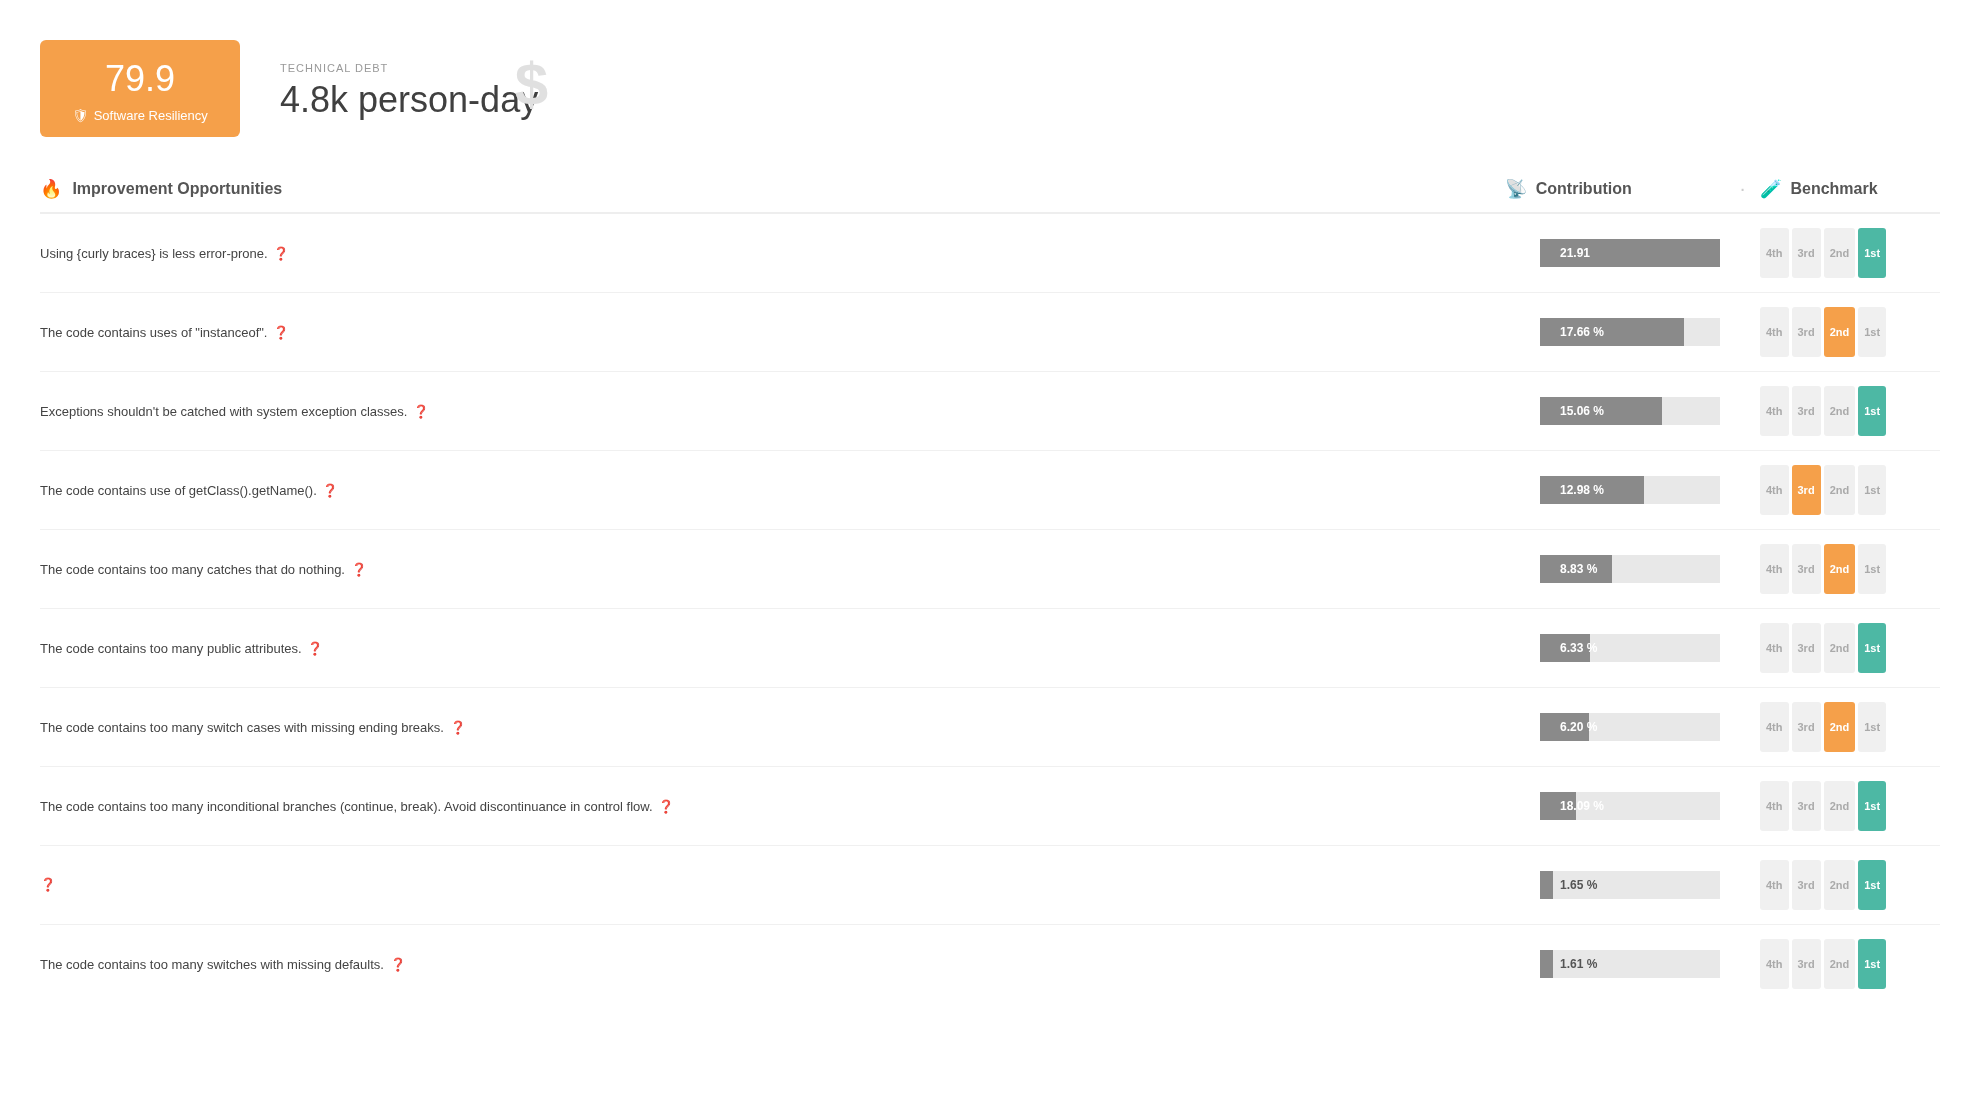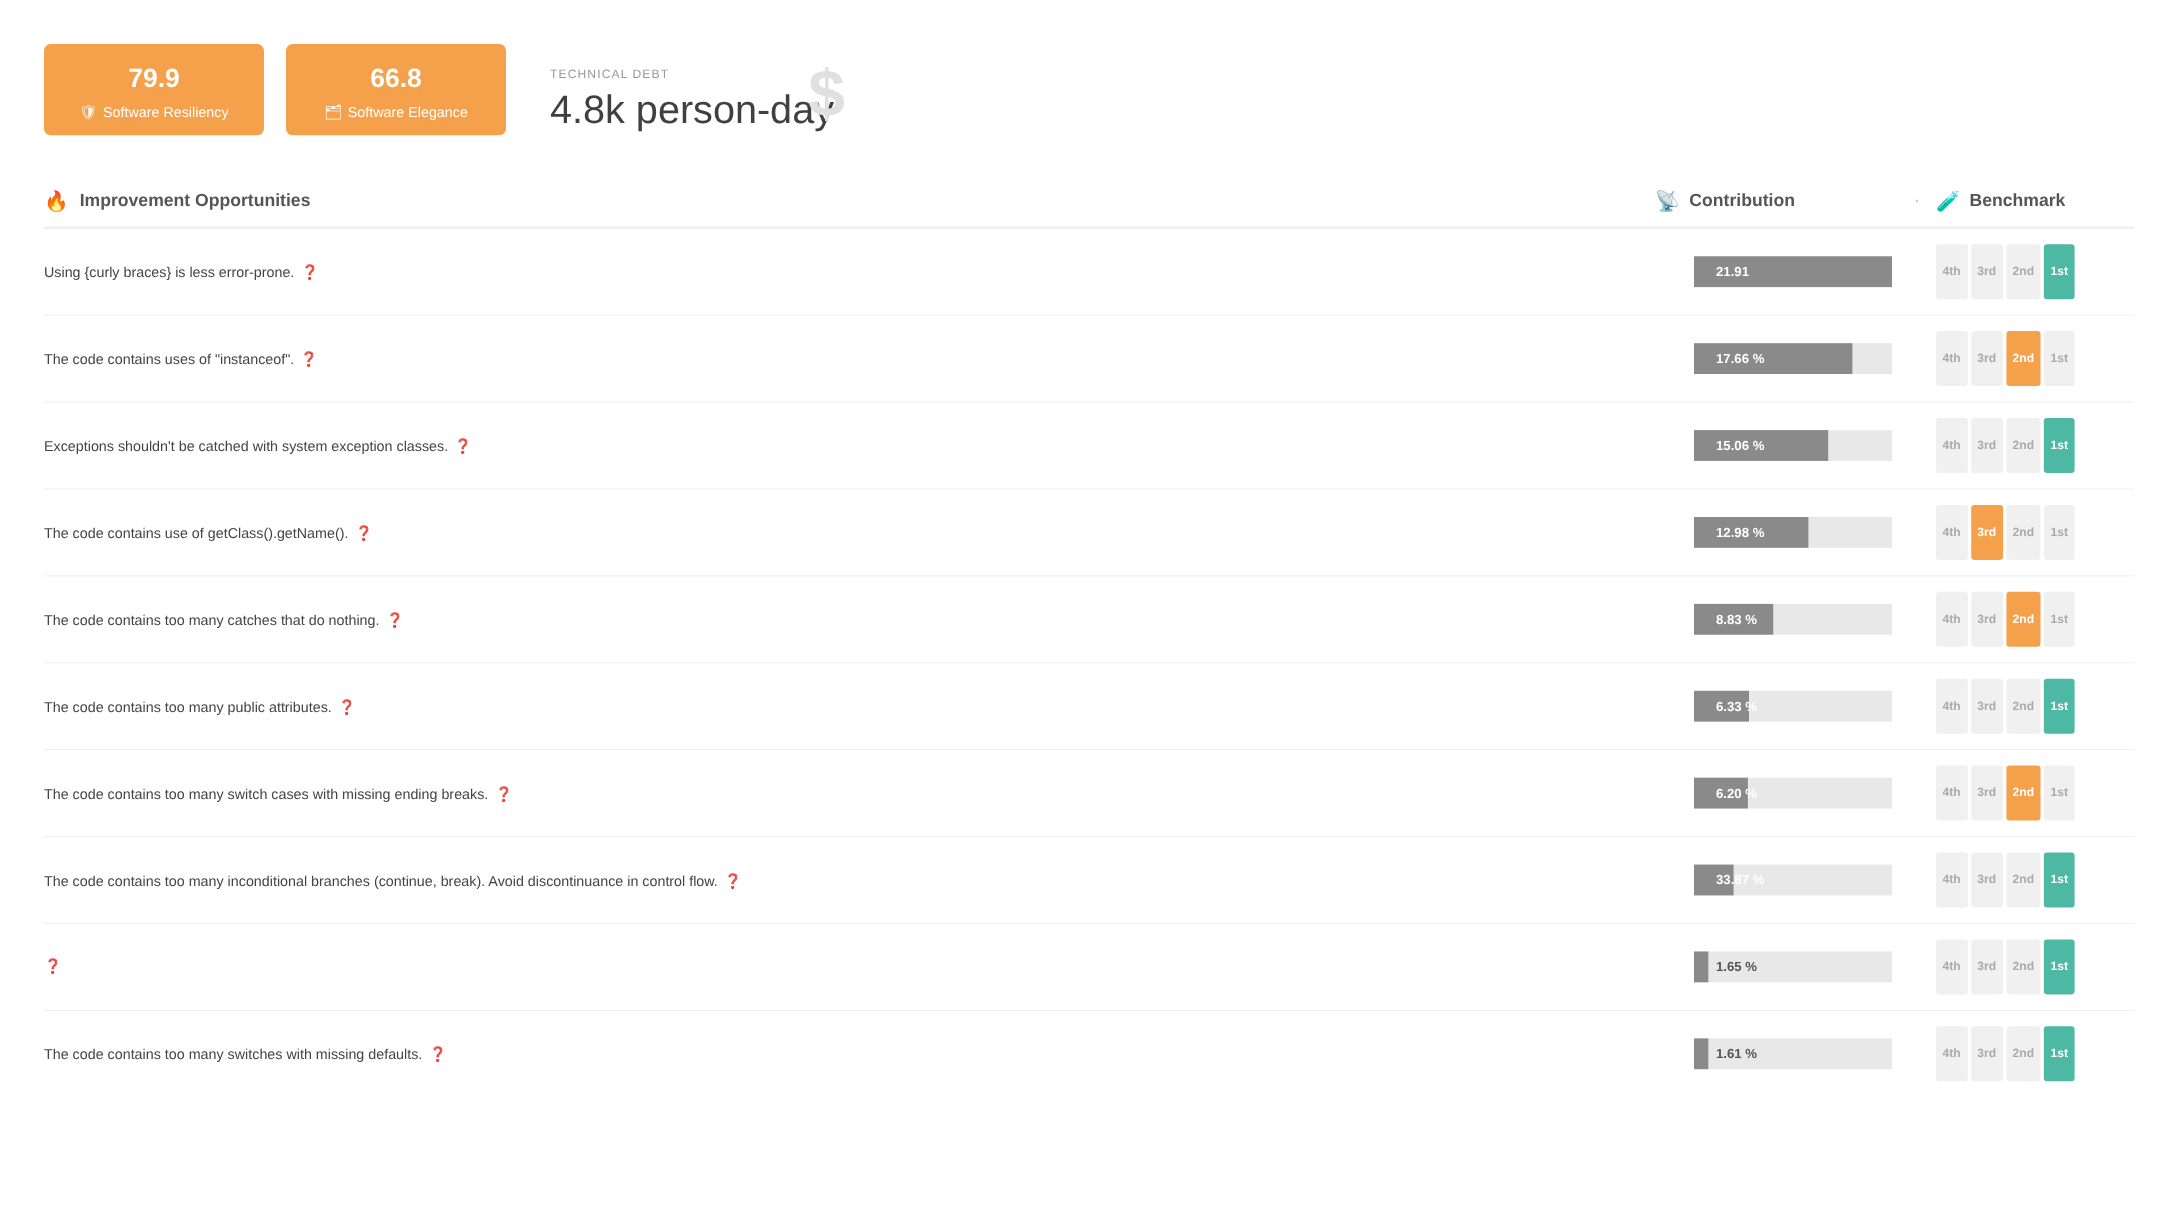--- a/index.html
+++ b/index.html
@@ -21,22 +21,22 @@
     .score-card {
       border-radius: 6px;
       padding: 18px 30px 14px;
       min-width: 200px;
       text-align: center;
       color: #fff;
       flex: 0 0 auto;
     }
 
     .score-card .score-value {
-      font-size: 24px;
-      font-weight: bold;
+      font-size: 36px;
+      font-weight: normal;
       display: block;
       margin-bottom: 8px;
     }
 
     .score-card .score-label {
       font-size: 13px;
       display: flex;
       align-items: center;
       justify-content: center;
       gap: 5px;
@@ -230,27 +230,20 @@
 <body>
 
 <div class="top-section">
 
   <div id="score-cards" style="display:flex;gap:20px;">
       <div class="score-card orange">
       <span class="score-value">79.9</span>
       <span class="score-label">
         <span>🛡</span>
         Software Resiliency
-      </span>
-    </div>
-      <div class="score-card orange">
-      <span class="score-value">66.8</span>
-      <span class="score-label">
-        <span>🗂</span>
-        Software Elegance
       </span>
     </div>
     </div>
 
   <div class="technical-debt">
     <span class="td-label">TECHNICAL DEBT</span>
     <span class="td-value">4.8k person-day</span>
     <span class="dollar-icon">$</span>
   </div>
 </div>
@@ -401,21 +394,21 @@
       </div>
     </div>
     <div class="table-row">
       <div class="row-description">
         <span>The code contains too many inconditional branches (continue, break). Avoid discontinuance in control flow.</span> 
         <span class="help-icon">❓</span>
       </div>
       <div class="row-contribution">
         <div class="contrib-bar-container">
           <div class="contrib-bar" style="width: 20%;"></div>
-          <span class="contrib-value">33.87 %</span>
+          <span class="contrib-value">18.09 %</span>
         </div>
       </div>
       <div class="row-benchmark">
         <span class="bench-btn">4th</span>
         <span class="bench-btn">3rd</span>
         <span class="bench-btn">2nd</span>
         <span class="bench-btn active-teal">1st</span>
       </div>
     </div>
     <div class="table-row">

